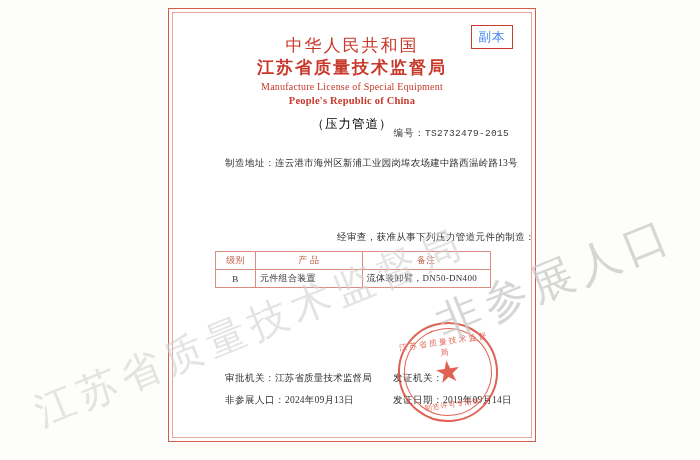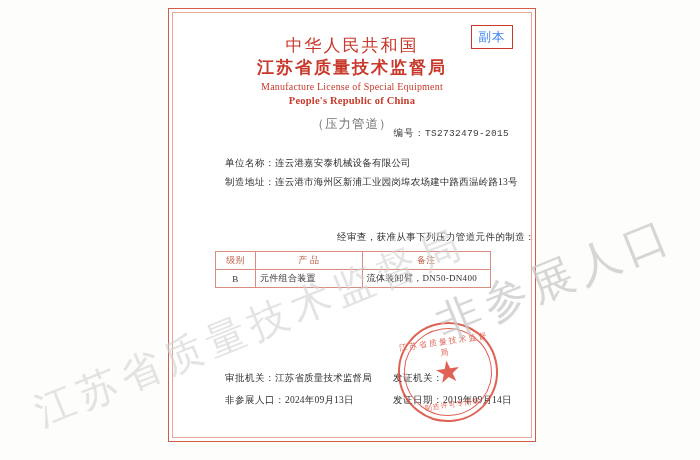--- a/index.html
+++ b/index.html
@@ -67,21 +67,21 @@
   }
   .title-en2 {
     font-size: 10.5px;
     font-weight: bold;
     line-height: 14px;
     letter-spacing: 0.2px;
   }
   .title-sub {
     margin-top: 8px;
     font-size: 12.5px;
-    color: #737373;
+    color: #000000;
     letter-spacing: 1px;
   }
   
   .copy-box {
     position: absolute;
     right: 22px;
     top: 16px;
     width: 40px;
     height: 22px;
     border: 1px solid #c8392b;
@@ -286,23 +286,20 @@
       <div class="title-en1">Manufacture License of Special Equipment</div>
       <div class="title-en2">People's Republic of China</div>
       <div class="title-sub">（压力管道）</div>
     </div>
 
     <div class="cert-no">
       <span class="lbl">编号：</span><span class="num">TS2732479-2015</span>
     </div>
 
     <div class="info">
-      <div class="info-row">
-        <span class="lbl">单位名称：</span><span class="val">连云港嘉安泰机械设备有限公司</span>
-      </div>
       <div class="info-row">
         <span class="lbl">制造地址：</span><span class="val">连云港市海州区新浦工业园岗埠农场建中路西温岭路13号</span>
       </div>
     </div>
 
     <div class="approval">经审查，获准从事下列压力管道元件的制造：</div>
 
     <table class="tbl">
       <thead>
         <tr>

